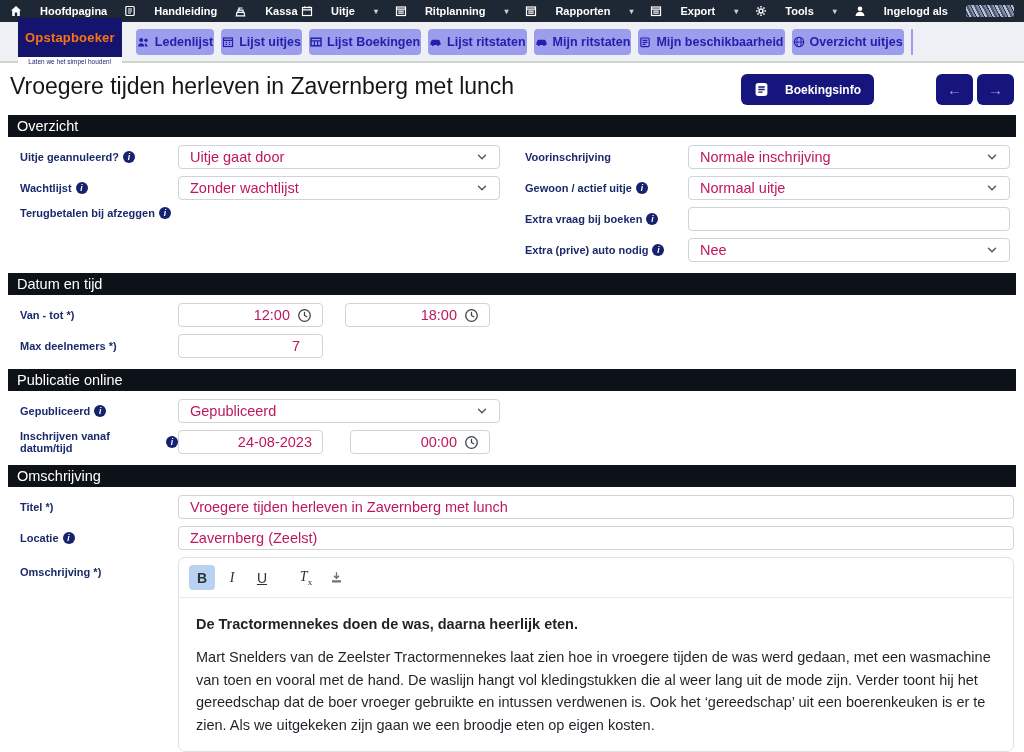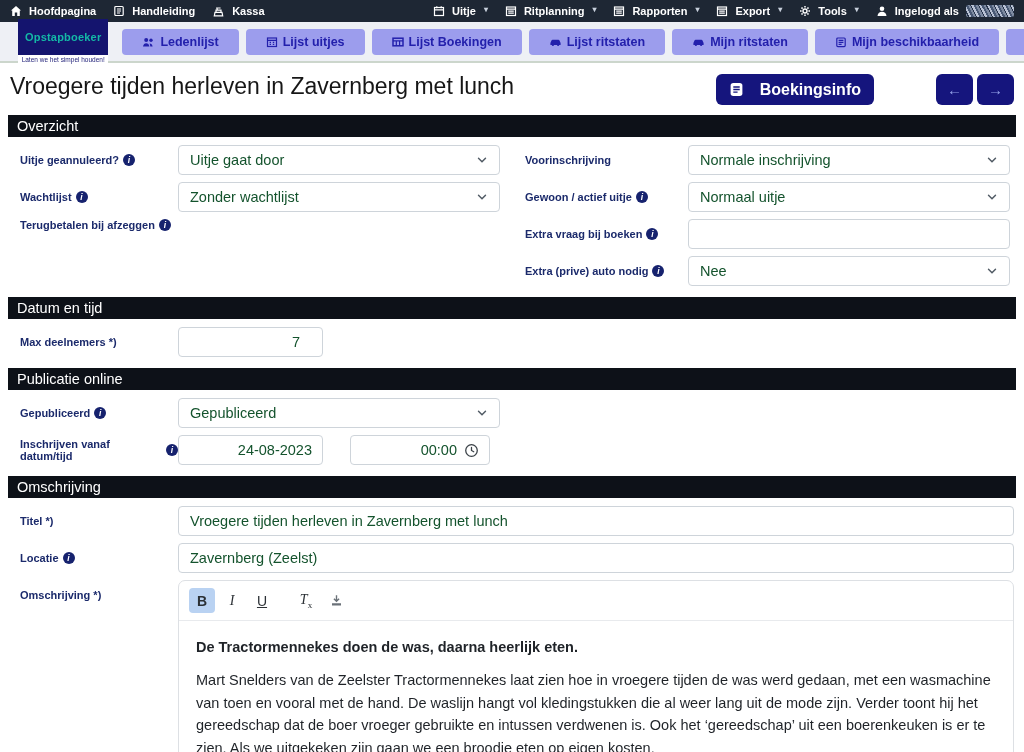--- a/index.html
+++ b/index.html
@@ -6,51 +6,51 @@
     --topbar:#1e2734; --brand:#14146e; --navbtn:#9c9ded; --navbtn-t:#2320ac;
     --navy:#15157d; --section:#0d1118; --label:#1b2a6b; --border:#ced4da;
   }
   *{box-sizing:border-box;margin:0;padding:0}
   html,body{width:1024px;height:752px;overflow:hidden}
   body{font-family:"Liberation Sans",sans-serif;background:#fff}
 
   
   .topbar{height:22px;background:var(--topbar);color:#fff;display:flex;justify-content:space-between;align-items:center;padding:0 10px;font-size:11px;font-weight:bold}
   .tb-group{display:flex;align-items:center;gap:17px}
-  .tb-item{display:flex;align-items:flex-start;gap:7px;cursor:pointer;white-space:nowrap}
+  .tb-item{display:flex;align-items:center;gap:18px;cursor:pointer;white-space:nowrap}
   .caret{font-size:8px;color:#c8d0dc;margin-left:1px}
   .noise{width:48px;height:12px;border-radius:2px;background:repeating-linear-gradient(63deg,#7d8aa0 0 2px,#28354c 2px 3px,#b9c2d4 3px 5px,#4a5a75 5px 7px)}
 
   
   .nav{height:41px;background:#eef0f5;border-bottom:2px solid #ccd6cc;display:flex;align-items:center;gap:7px;padding:0 10px}
   .brand{display:flex;flex-direction:column;margin:0 7px 0 8px;cursor:pointer}
-  .brand-name{background:var(--brand);color:#14b8a6;font-weight:bold;font-size:11px;padding:12px 7px;letter-spacing:.2px}
+  .brand-name{background:var(--brand);color:#f97316;font-weight:bold;font-size:13px;padding:12px 7px;letter-spacing:.2px}
   .brand-tag{background:#fff;color:#23237a;font-size:6.5px;text-align:center;padding:1px 0}
-  .navbtn{display:flex;align-items:center;gap:5px;background:var(--navbtn);color:var(--navbtn-t);font-weight:bold;font-size:12.5px;border:none;border-radius:4px;height:26px;padding:0 20px;cursor:pointer;font-family:inherit;white-space:nowrap}
+  .navbtn{display:flex;align-items:center;gap:5px;background:var(--navbtn);color:var(--navbtn-t);font-weight:bold;font-size:12.5px;border:none;border-radius:4px;height:26px;padding:0 1px;cursor:pointer;font-family:inherit;white-space:nowrap}
 
   
   .pagehead{display:flex;align-items:flex-start;justify-content:space-between;padding:9px 10px 8px}
   h1{font-size:23px;font-weight:400;color:#161616;line-height:28px}
   .head-actions{display:flex;align-items:center;margin-top:2px}
-  .btn-info{display:flex;align-items:center;gap:16px;background:var(--navy);color:#fff;font-weight:bold;font-size:16px;border:none;border-radius:6px;height:31px;padding:0 13px;margin-right:62px;cursor:pointer;font-family:inherit}
+  .btn-info{display:flex;align-items:center;gap:16px;background:var(--navy);color:#fff;font-weight:bold;font-size:12px;border:none;border-radius:6px;height:31px;padding:0 13px;margin-right:62px;cursor:pointer;font-family:inherit}
   .btn-arrow{width:37px;height:31px;background:var(--navy);color:#93a0e8;font-size:15px;border:none;border-radius:6px;cursor:pointer;font-family:inherit}
   .btn-arrow + .btn-arrow{margin-left:4px}
 
   
   .secbar{margin:2px 8px 0;height:22px;background:var(--section);color:#fff;font-size:14.5px;display:flex;align-items:center;padding-left:9px}
   .rows{padding:8px 0 2px}
   .grid2{display:grid;grid-template-columns:505px 1fr;padding:8px 0 2px}
   .frow{display:flex;align-items:center;margin-bottom:7px}
   .frow.top{align-items:flex-start}
   .frow.top .lbl{padding-top:9px}
   .lbl{flex:none;width:178px;padding-left:20px;font-size:11px;font-weight:bold;color:var(--label);display:flex;align-items:center;gap:4px}
   .col2 .lbl{width:183px}
   .info-ic{flex:none;width:12px;height:12px;border-radius:50%;background:#16226e;color:#fff;font-size:8.5px;font-weight:bold;font-style:italic;display:inline-flex;align-items:center;justify-content:center}
 
-  .ctrl{height:30px;border:1px solid var(--border);border-radius:4px;background:#fff;font-size:14.5px;color:#14532d}
+  .ctrl{height:24px;border:1px solid var(--border);border-radius:4px;background:#fff;font-size:14.5px;color:#be185d}
   .select{width:322px;display:flex;align-items:center;justify-content:space-between;padding:0 11px;cursor:pointer}
   input.ctrl{padding:0 11px;font-family:inherit;outline:none;width:322px}
   .dt{width:145px;display:flex;align-items:center;justify-content:flex-end;padding:0 10px;gap:7px}
   .num{width:145px;display:flex;align-items:center;justify-content:flex-end;padding-right:22px}
   .gap22{margin-left:22px}
   .gap27{margin-left:27px}
   .w140{width:140px}
   .flex1{flex:1;margin-right:10px;width:auto}
 
   
@@ -350,20 +350,43 @@
           </span>
       </div>
     </div>
   </div>
 </div>
 
 <div class="secbar">
     <span>Datum en tijd</span>
   </div>
 <div class="rows">
+  <div class="frow">
+    <span class="lbl">
+        <span>Van - tot *)</span>
+      </span>
+    <div class="ctrl dt">
+      <span>12:00</span>
+      <span class="ic">
+          <svg width="15" height="15" viewBox="0 0 14 14">
+            <circle cx="7" cy="7" r="5.4" fill="none" stroke="#3b4248" stroke-width="1.2"></circle>
+            <path d="M7 4.2V7l2.1 1.2" fill="none" stroke="#3b4248" stroke-width="1.2" stroke-linecap="round"></path>
+          </svg>
+        </span>
+    </div>
+    <div class="ctrl dt gap22">
+      <span>18:00</span>
+      <span class="ic">
+          <svg width="15" height="15" viewBox="0 0 14 14">
+            <circle cx="7" cy="7" r="5.4" fill="none" stroke="#3b4248" stroke-width="1.2"></circle>
+            <path d="M7 4.2V7l2.1 1.2" fill="none" stroke="#3b4248" stroke-width="1.2" stroke-linecap="round"></path>
+          </svg>
+        </span>
+    </div>
+  </div>
   <div class="frow">
     <span class="lbl">
         <span>Max deelnemers *)</span>
       </span>
     <div class="ctrl num">
       <span>7</span>
     </div>
   </div>
 </div>
 

